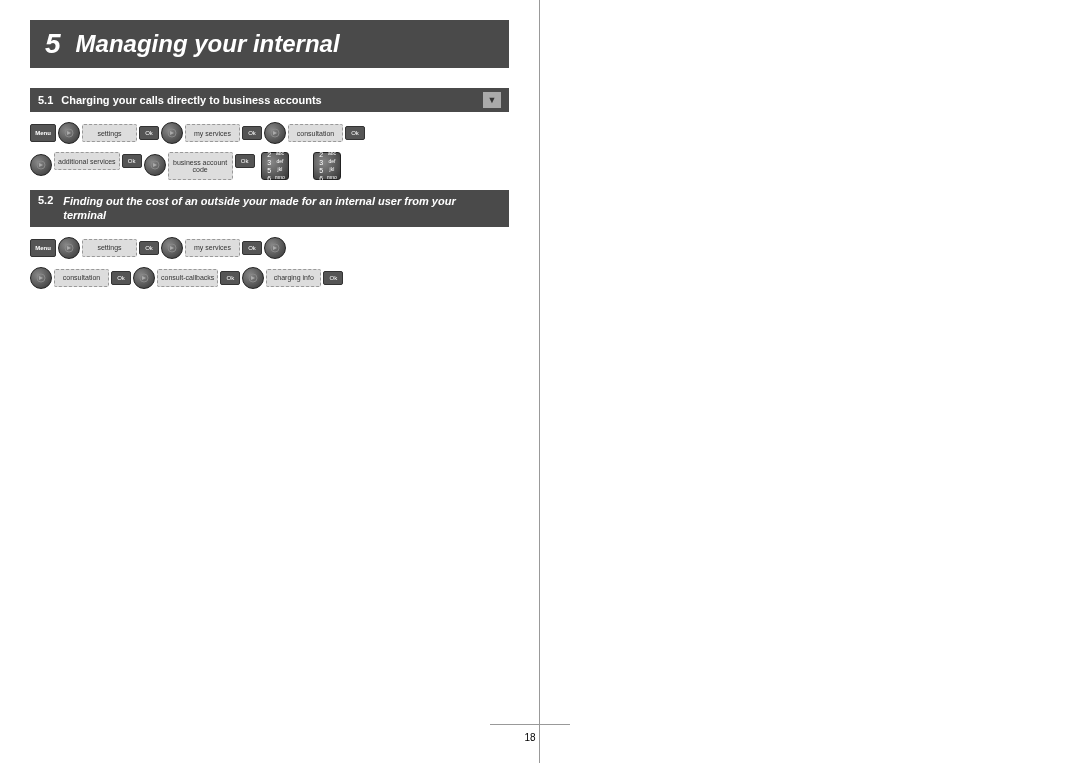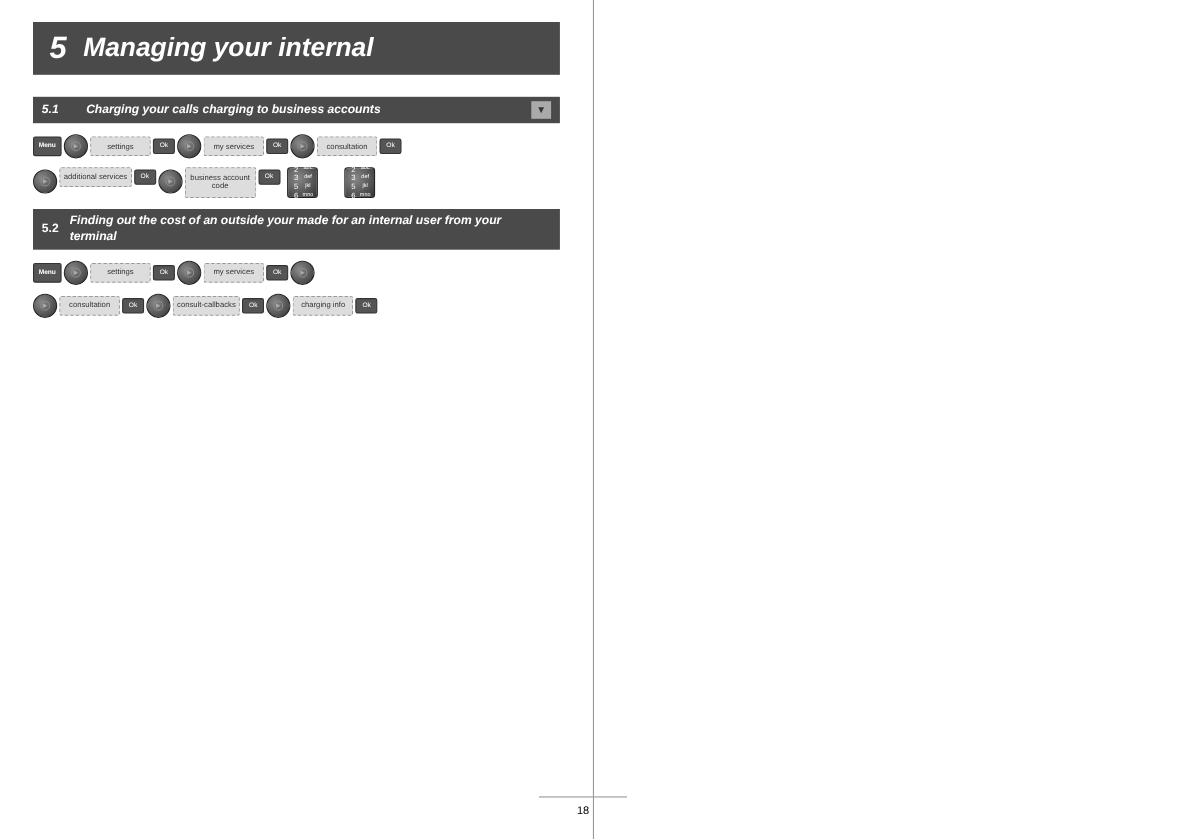--- a/index.html
+++ b/index.html
@@ -53,22 +53,21 @@
       color: #fff;
       padding: 4px 8px;
       margin-bottom: 10px;
       display: flex;
       align-items: center;
       justify-content: space-between;
     }
     .section-heading-left {
       display: flex;
       align-items: center;
-      gap: 25px;
-      font-style: italic;
+      gap: 8px;
     }
     .section-number {
       font-size: 11px;
       font-weight: bold;
       color: #fff;
     }
     .section-title {
       font-size: 11px;
       font-weight: bold;
       color: #fff;
@@ -201,21 +200,21 @@
       line-height: 1.3;
     }
 
     
     .section-heading-52 {
       background: #4a4a4a;
       color: #fff;
       padding: 4px 8px;
       margin-bottom: 10px;
       display: flex;
-      align-items: center;
+      align-items: flex-start;
     }
     .section-52-num {
       font-size: 11px;
       font-weight: bold;
       color: #fff;
       margin-right: 10px;
       white-space: nowrap;
     }
     .section-52-title {
       font-size: 11px;
@@ -244,21 +243,21 @@
   <div class="page-left">
 
     <div class="chapter-heading">
       <span class="chapter-number">5</span>
       <span class="chapter-title">Managing your internal</span>
     </div>
 
     <div class="section-heading">
       <div class="section-heading-left">
         <span class="section-number">5.1</span>
-        <span class="section-title">Charging your calls charging to business accounts</span>
+        <span class="section-title">Charging your calls directly to business accounts</span>
       </div>
       <div class="section-arrow">▼</div>
     </div>
 
 
     <div class="phone-row">
 
       <div class="phone-unit">
         <div class="btn-menu">Menu</div>
       </div>

